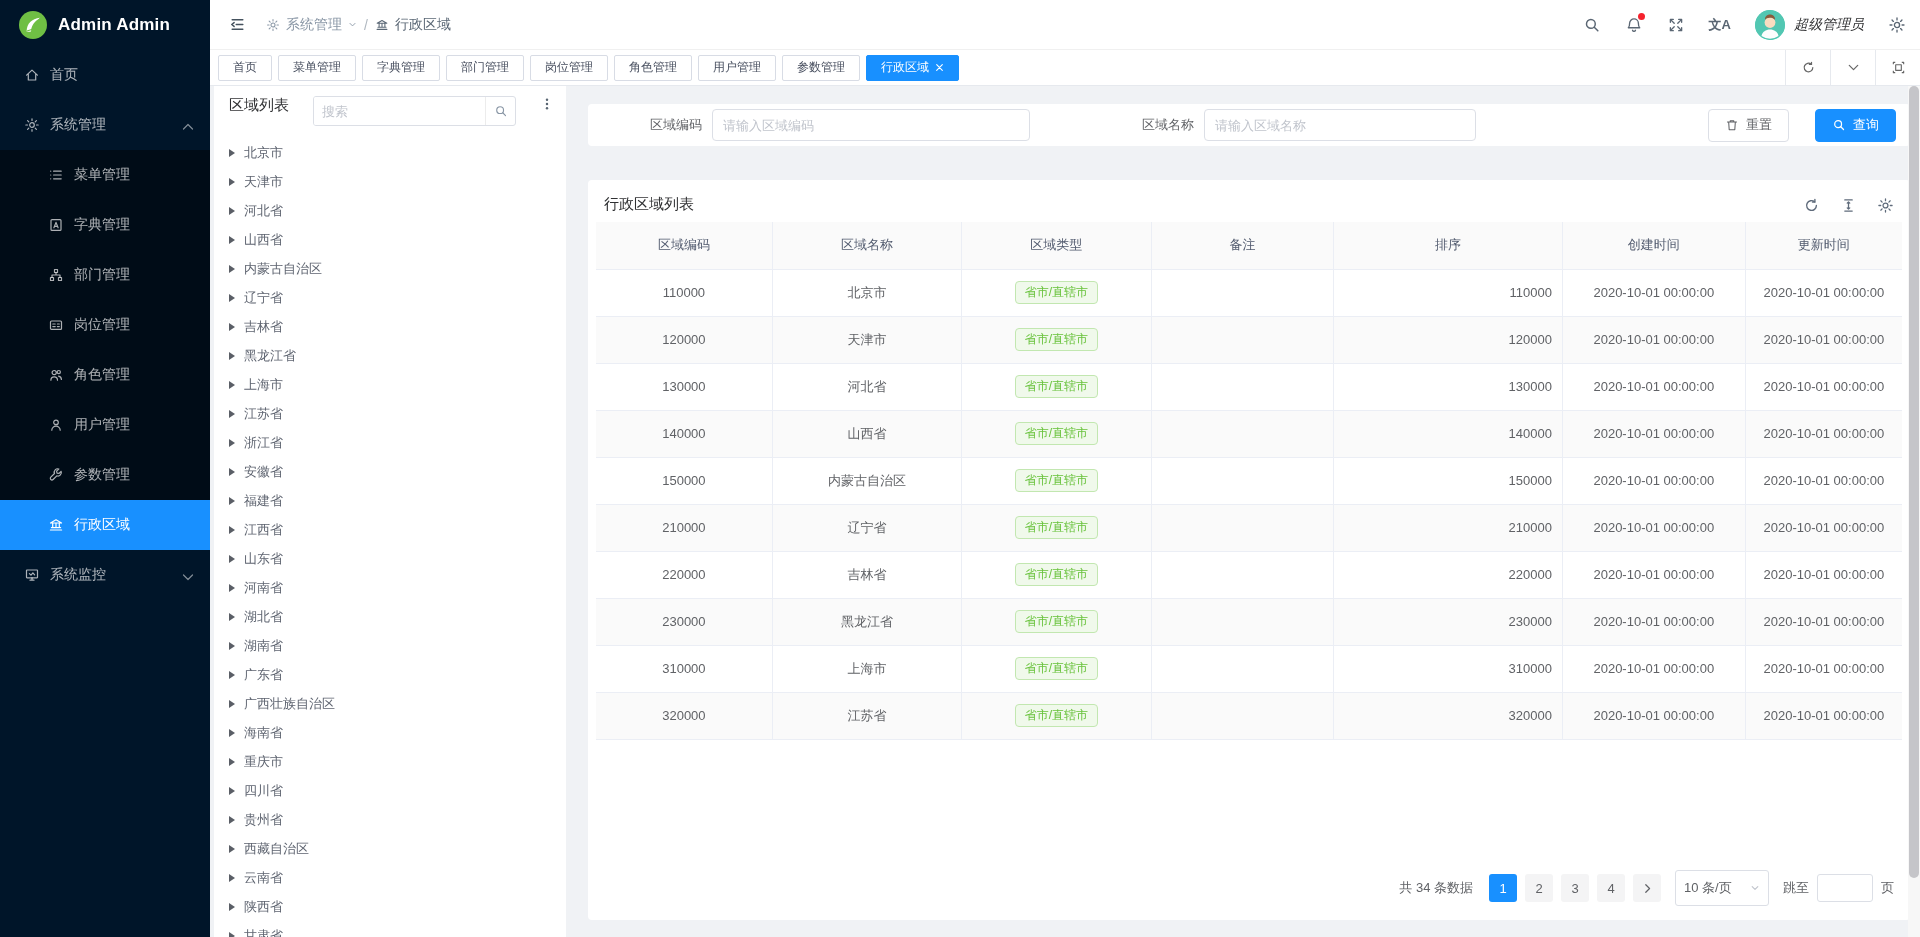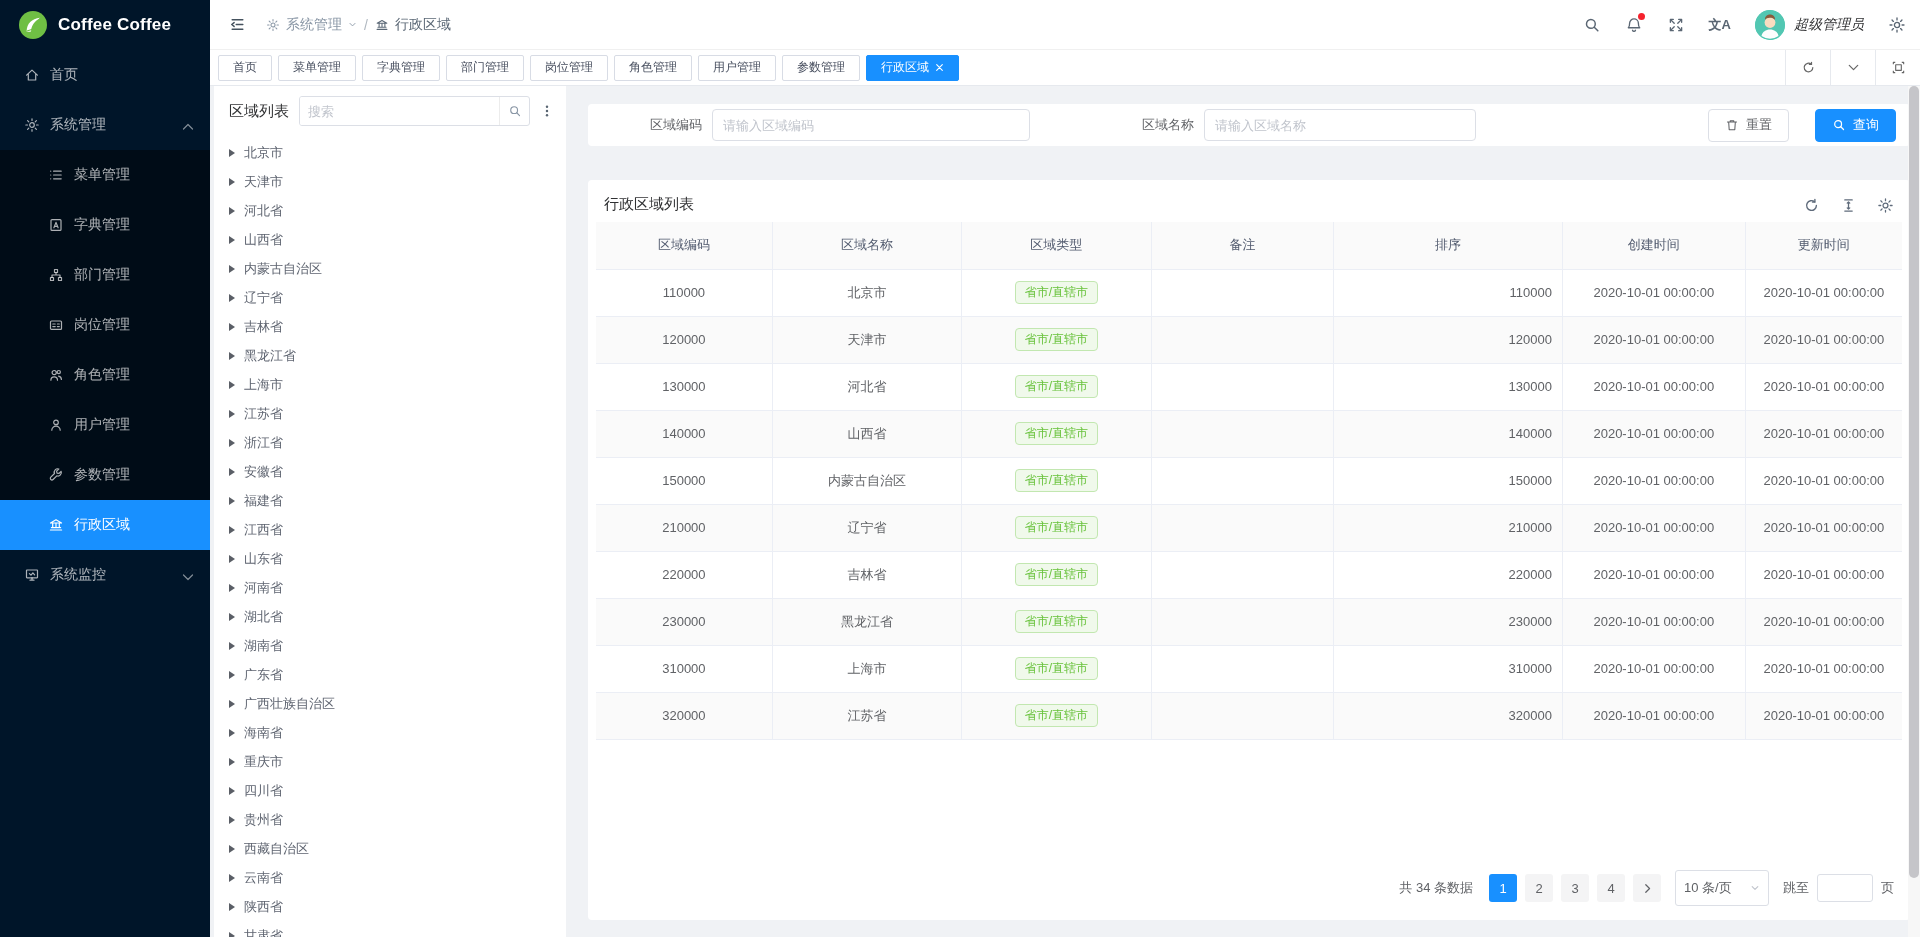--- a/index.html
+++ b/index.html
@@ -45,21 +45,21 @@
   .tab .x-ic { width:9px; height:9px; }
   .tab-controls { display:flex; height:100%; }
   .tab-ctl { width:45px; height:100%; display:flex; align-items:center; justify-content:center; border-left:1px solid #e6e9ee; color:#666; cursor:pointer; }
   .tab-ctl svg { width:15px; height:15px; }
 
   
   .content { flex:1; display:flex; min-height:0; position:relative; }
 
   
   .tree-panel { width:352px; flex:0 0 352px; margin-left:4px; background:#fff; overflow:hidden; display:flex; flex-direction:column; }
-  .tree-head { display:flex; align-items:center; padding:10px 12px 8px 15px; gap:10px; }
+  .tree-head { display:flex; padding:10px 12px 8px 15px; gap:24px; }
   .tree-title { font-size:15px; color:#303133; white-space:nowrap; }
   .tree-search { flex:1; display:flex; height:30px; border:1px solid #dcdfe6; border-radius:3px; overflow:hidden; background:#fff; }
   .tree-search input { flex:1; border:none; outline:none; padding:0 8px; font-size:13px; color:#6d28d9; font-family:inherit; min-width:0; }
   .tree-search input::placeholder { color:#c0c4cc; }
   .tree-search .ts-btn { width:30px; display:flex; align-items:center; justify-content:center; color:#8a97a6; border-left:1px solid #ececec; cursor:pointer; }
   .dots-btn { width:14px; color:#5a6673; cursor:pointer; }
   .tree-body { flex:1; overflow:hidden; padding:4px 0 0 0; }
   .tree-item { height:29px; display:flex; align-items:center; padding-left:15px; gap:9px; color:#5e6470; font-size:13px; cursor:pointer; white-space:nowrap; }
   .caret { width:0; height:0; border-top:4.5px solid transparent; border-bottom:4.5px solid transparent; border-left:6px solid #5a5e66; flex:0 0 6px; }
 
@@ -115,21 +115,21 @@
 
   <aside class="sidebar">
     <div class="logo">
       <span class="logo-icon">
         <svg width="30" height="30" viewBox="0 0 30 30">
             <circle cx="15" cy="15" r="14" fill="#6fbf44"></circle>
             <path d="M22.2 7.8C13.4 8.7 9 13.6 8.6 21.4c1.6.3 3 .3 4.4 0 .5-6.4 3.6-9.8 9.2-13.6z" fill="#fff"></path>
             <path d="M8.9 21c4.9-.6 10.5-3.3 13-12.6" fill="none" stroke="#6fbf44" stroke-width="1.1"></path>
           </svg>
       </span>
-      <span class="logo-text">Coffee Coffee</span>
+      <span class="logo-text">Admin Admin</span>
     </div>
     <nav id="side-menu">
         <div class="side-item root">
        <span class="s-icon">
             <svg width="16" height="16" viewBox="0 0 16 16" fill="none" stroke="currentColor" stroke-width="1.2" stroke-linecap="round" stroke-linejoin="round">
               <path d="M2.6 8.1 8 3.1l5.4 5M4.3 7.2V13h7.4V7.2"></path>
             </svg>
           </span>
        <span class="s-label">首页</span>
      </div>

